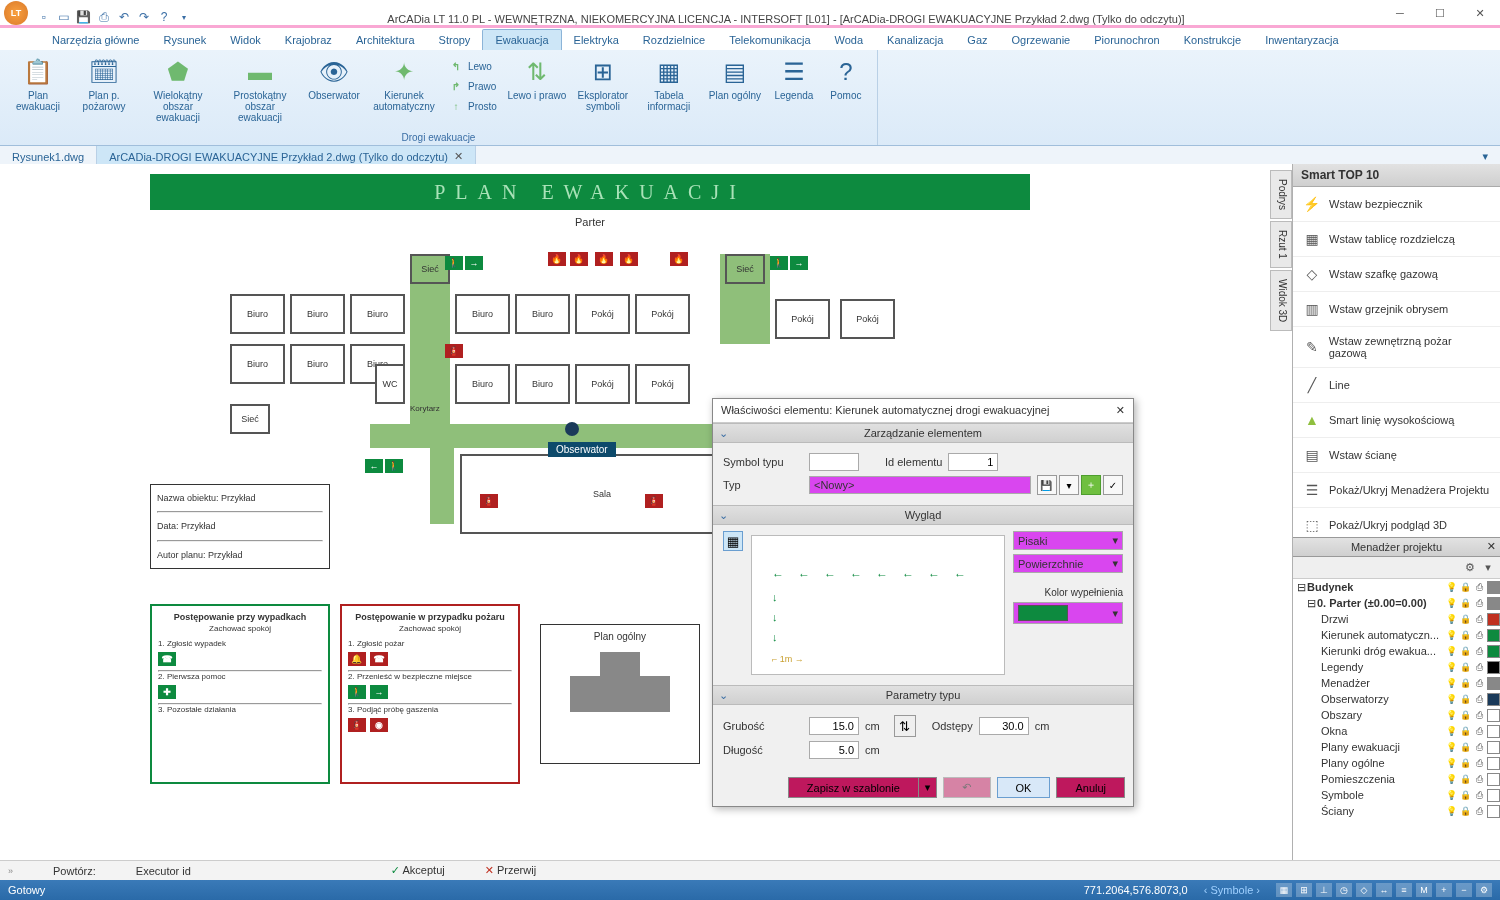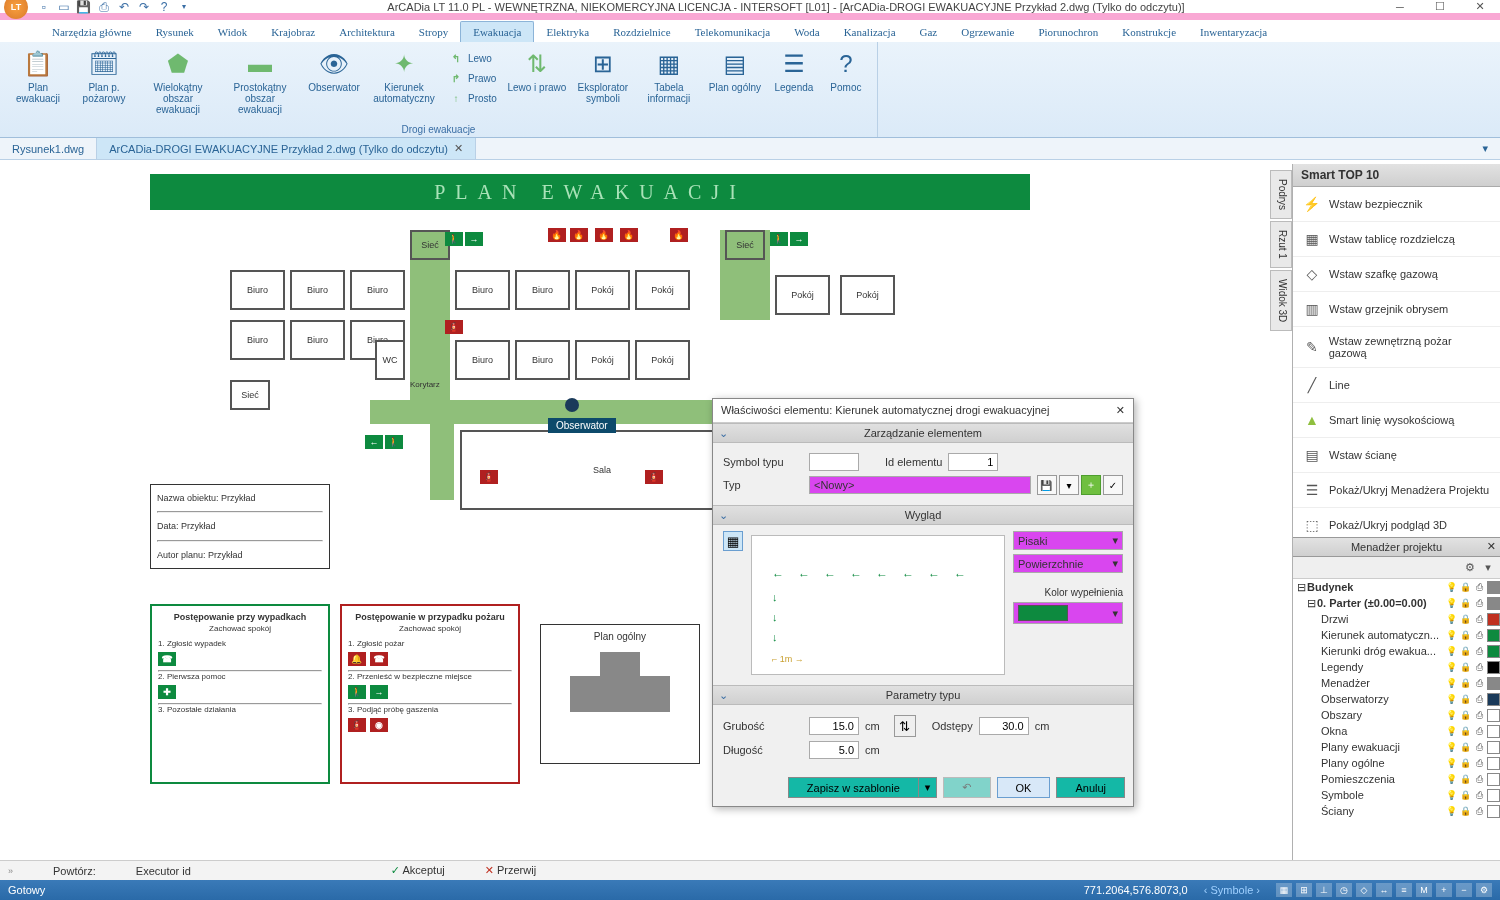--- a/index.html
+++ b/index.html
@@ -1,29 +1,29 @@
 <!DOCTYPE html>
 <html><head>
 <meta charset="utf-8">
 <style>
 * { margin: 0; padding: 0; box-sizing: border-box; font-family: "Segoe UI", Tahoma, sans-serif; }
 body { width: 1500px; height: 900px; overflow: hidden; background: #fff; font-size: 11px; color: #333; position: relative; }
 
 
-.titlebar { height: 20px; background: #fff; display: flex; align-items: center; border-bottom: 7px solid #f9a8d4; }
+.titlebar { height: 28px; background: #fff; display: flex; align-items: flex-end; border-bottom: 3px solid #f9a8d4; }
 .titlebar .logo { width: 24px; height: 24px; margin: 0 4px; border-radius: 50%; background: radial-gradient(circle,#f9a03f,#d9792a); display:flex;align-items:center;justify-content:center;font-weight:bold;color:#fff;font-size:9px;}
 .titlebar .qat { display:flex; gap:4px; margin-left:4px;}
 .titlebar .qat span { width:16px; height:16px; display:inline-flex;align-items:center;justify-content:center;font-size:12px;color:#3a6ea5;cursor:pointer;}
 .titlebar .title { flex:1; text-align:center; font-size:11px; color:#444; }
 .titlebar .winbtns { display:flex; }
 .titlebar .winbtns div { width:40px; height:24px; display:flex;align-items:center;justify-content:center;color:#555;}
 
 
 .menubar { height: 22px; display:flex; align-items:flex-end; padding-left: 40px; background:#fff; }
-.menubar .mtab { padding: 4px 12px 4px; font-size:11px; color:#2a6496; cursor:pointer;font-family:Liberation Serif, serif; }
+.menubar .mtab { padding: 4px 12px 4px; font-size:11px; color:#2a6496; cursor:pointer; }
 .menubar .mtab.active { background:#cde6f7; border:1px solid #8cb4d8; border-bottom:none; border-radius:2px 2px 0 0;}
 
 
 .ribbon { height: 96px; background: linear-gradient(#eaf3fb,#dbeaf8); border-bottom:1px solid #a0bedb; display:flex; }
 .rgroup { border-right:1px solid #b9d0e6; padding:2px 6px 0; display:flex; flex-direction:column; align-items:center;}
 .rgroup .items { display:flex; gap:2px; flex:1;}
 .rgroup .glabel { font-size:10px; color:#3a6ea5; padding:2px 0;}
 .rbtn-lg { width:64px; display:flex; flex-direction:column; align-items:center; justify-content:flex-start; gap:2px; padding:4px 2px; text-align:center; font-size:10px; color:#2a6496; cursor:pointer;}
 .rbtn-lg .ic { width:32px; height:32px; display:flex;align-items:center;justify-content:center;font-size:24px;}
 .rsub { display:flex; flex-direction:column; gap:0; padding-top:4px;}
@@ -95,21 +95,21 @@
 .dlg-btns { display:flex; gap:2px;}
 .dlg-btns button{width:20px;height:20px;border:1px solid #999;background:#f8f8f8;font-size:10px;cursor:pointer;}
 .dlg-btns button.plus{background:#6fbf3f;color:#fff;border-color:#4e9e2e;}
 .dlg-preview { border:1px solid #bbb; background:#fff; height:140px; margin:4px 0; position:relative;}
 .dlg-preview .arrows{position:absolute;left:20px;top:30px;display:flex;gap:14px;}
 .dlg-preview .arrows span{color:#0d8a3f;font-size:12px;}
 .dlg-preview .axis{position:absolute;left:20px;bottom:10px;font-size:9px;color:#c9a030;}
 .dlg-dropdown { border:1px solid #aaa; padding:2px 4px; font-size:11px; background:#d946ef; display:flex;justify-content:space-between;align-items:center;}
 .dlg-color { width:50px;height:16px;background:#0d8a3f;border:1px solid #555;}
 .dlg-footer { padding:8px; display:flex; justify-content:flex-end; gap:6px;}
-.dlg-footer button { padding:3px 18px; font-size:11px; border:1px solid #888; background:#14b8a6;cursor:pointer;}
+.dlg-footer button { padding:3px 18px; font-size:11px; border:1px solid #888; background:#be185d;cursor:pointer;}
 .dlg-footer button.ok{background:#d8e8f8;border-color:#6a9ed0;}
 .dlg-footer .save-tpl{display:flex;}
 .dlg-footer .save-tpl button:first-child{border-right:none;}
 .dlg-footer .save-tpl button:last-child{padding:3px 6px;}
 
 
 .cmdbar { position:absolute; left:0; right:0; bottom:20px; height:20px; background:#f3f3f3; border-top:1px solid #ccc; display:flex;align-items:center;font-size:11px;padding:0 8px;gap:40px;}
 .cmdbar .accept{color:#0d8a3f;}
 .cmdbar .cancel{color:#c03020;}
 .statusbar { position:absolute; left:0;right:0;bottom:0;height:20px;background:linear-gradient(#3a7ab8,#2a6aa8);color:#fff;display:flex;align-items:center;font-size:11px;padding:0 8px;justify-content:space-between;}
@@ -239,20 +239,21 @@
       <span class="x">✕</span>
     </div>
   <div style="flex:1"></div>
   <div class="doctab" style="border:none">▾</div>
 </div>
 
 <div class="mainwrap">
   <div class="canvas-area">
     <div class="plan">
       <div class="plan-title">PLAN  EWAKUACJI</div>
+      <div class="plan-sub">Parter</div>
       <div class="floorplan">
 
         <div class="corridor" style="left:260px;top:10px;width:40px;height:180px"></div>
         <div class="corridor" style="left:570px;top:10px;width:50px;height:90px"></div>
         <div class="corridor" style="left:220px;top:180px;width:390px;height:24px"></div>
         <div class="corridor" style="left:280px;top:200px;width:24px;height:80px"></div>
 
         <div class="room" style="left:80px;top:50px;width:55px;height:40px">Biuro</div>
         <div class="room" style="left:140px;top:50px;width:55px;height:40px">Biuro</div>
         <div class="room" style="left:200px;top:50px;width:55px;height:40px">Biuro</div>

